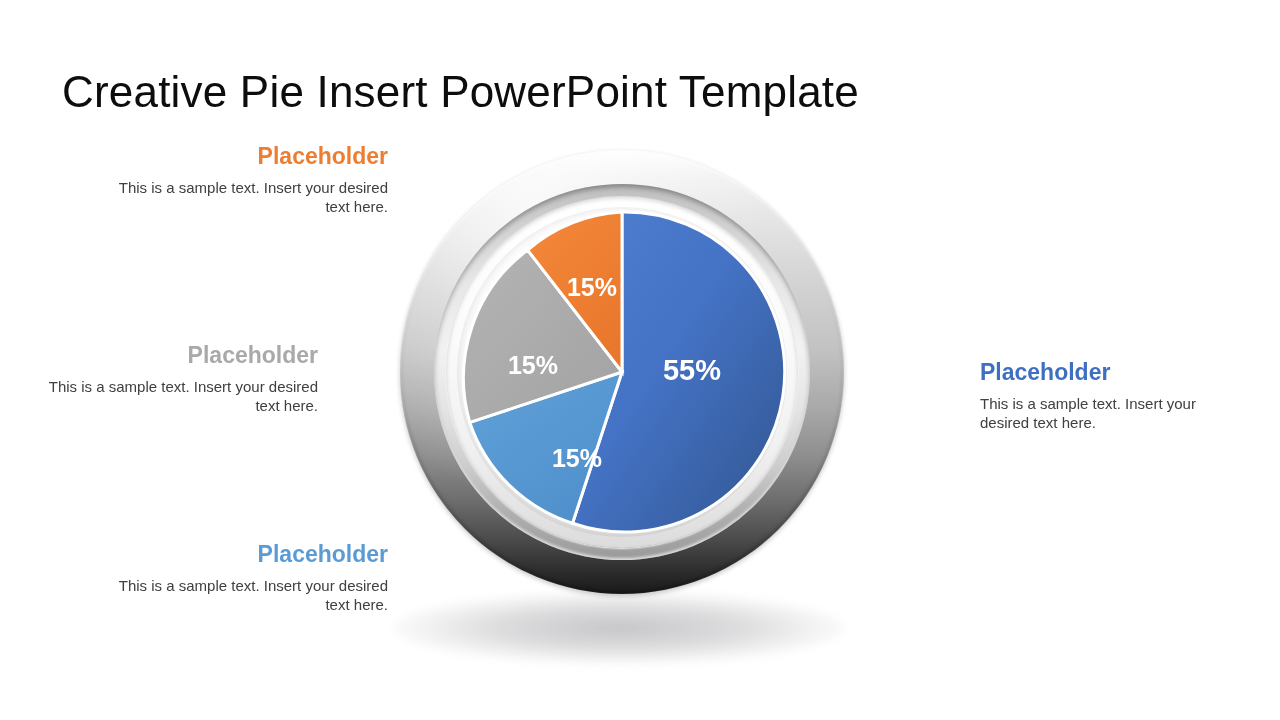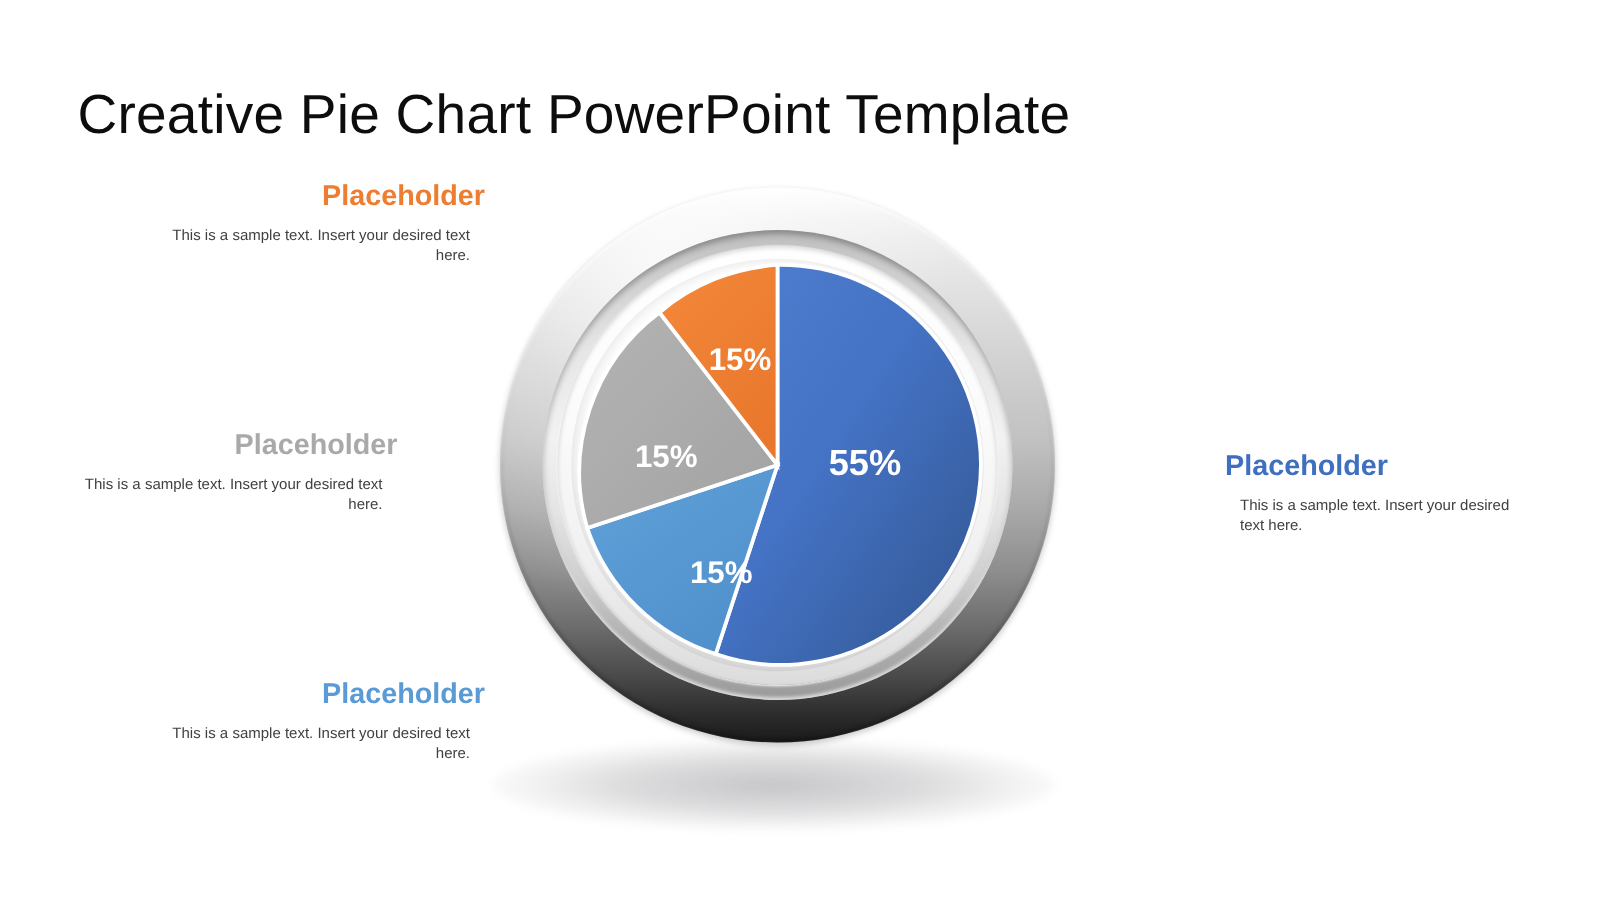--- a/index.html
+++ b/index.html
@@ -38,25 +38,25 @@
 
   
   .callout { position: absolute; }
   .callout-heading {
     font-size: 23px;
     font-weight: bold;
     line-height: 1.1;
     margin: 0 0 9px 0;
   }
   .callout-body {
-    font-size: 12px;
+    font-size: 15px;
     font-weight: 400;
     line-height: 1.28;
     color: #404040;
-    margin: 12px;
+    margin: 0;
   }
   .align-right { text-align: right; }
   .align-left  { text-align: left;  }
 
   #callout-orange { left: 118px; top: 144px;  width: 270px; }
   #callout-gray   { left: 48px;  top: 343px;  width: 270px; }
   #callout-blue   { left: 118px; top: 542px;  width: 270px; }
   #callout-darkblue { left: 980px; top: 360px; width: 252px; }
 
   
@@ -190,21 +190,21 @@
     dominant-baseline: middle;
   }
   .slice-label-lg { font-size: 29px; }
   .slice-label-sm { font-size: 25px; }
 </style>
 </head>
 <body>
 
 <div id="slide">
 
-  <h1 id="slide-title">Creative Pie Chart PowerPoint Template</h1>
+  <h1 id="slide-title">Creative Pie Insert PowerPoint Template</h1>
 
   <div class="callout align-right" id="callout-orange">
     <div class="callout-heading" style="color:#ED7D31;">Placeholder</div>
     <div class="callout-body">This is a sample text. Insert your desired text here.</div>
   </div>
 
   <div class="callout align-right" id="callout-gray">
     <div class="callout-heading" style="color:#A9A9A9;">Placeholder</div>
     <div class="callout-body">This is a sample text. Insert your desired text here.</div>
   </div>

